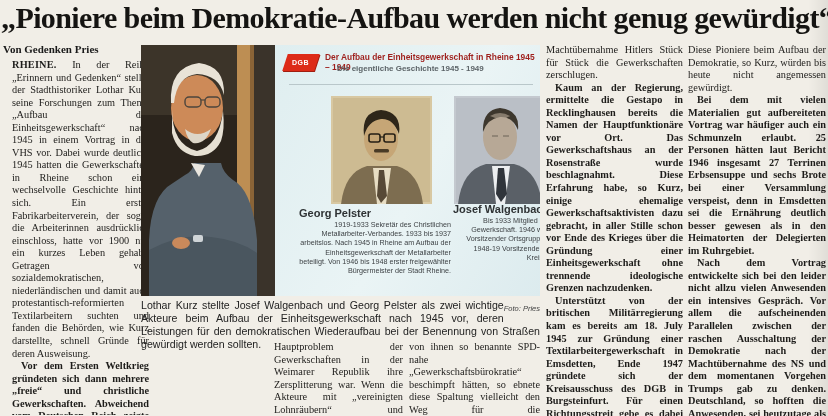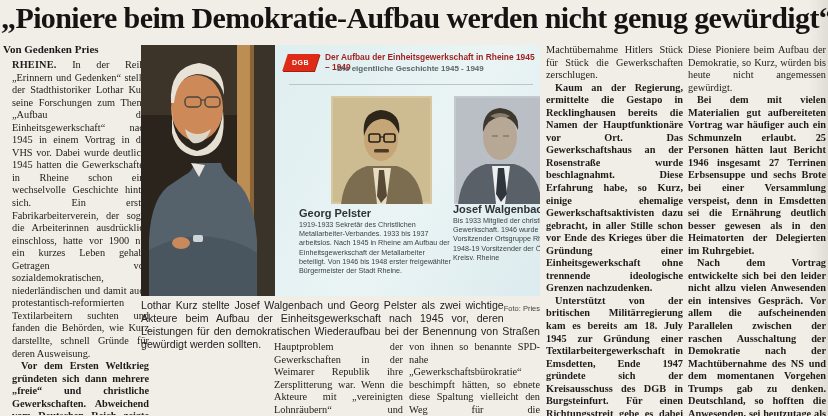--- a/index.html
+++ b/index.html
@@ -36,28 +36,28 @@
   .slide-title { position:absolute; left:50px; top:7px; width:212px; color:#9e1f1c;
                  font-family:"Liberation Sans",sans-serif; font-weight:bold; font-size:8.4px; line-height:10px; }
   .slide-subtitle { position:absolute; left:62px; top:19px; width:212px; color:#5c6468;
                  font-family:"Liberation Sans",sans-serif; font-weight:bold; font-size:8px; }
   .slide-rule { position:absolute; left:14px; top:39px; width:244px; height:1px; background:#b9c7ca; }
   .portrait { position:absolute; top:51px; height:108px; }
   #portrait-pelster { left:56px; width:101px; }
   #portrait-walgenbach { left:179px; width:90px; }
   .bio { position:absolute; font-family:"Liberation Sans",sans-serif; color:#3b3f42; }
   .bio h4 { font-size:11px; margin:0 0 1px 0; color:#2e3234; }
-  .bio p { font-size:7.2px; line-height:9.2px; }
+  .bio p { font-size:7.2px; line-height:9.2px;text-align:right; }
   #bio-pelster { left:24px; top:162px; width:152px; }
   #bio-walgenbach { left:178px; top:158px; width:120px; }
 
   .caption { position:absolute; left:141px; top:299px; width:399px; height:41px;
              font-family:"Liberation Sans",sans-serif; font-size:10.6px; line-height:13px;
              color:#222; text-align:justify; }
-  .credit { float:right; font-size:7.5px; color:#444; margin-top:3px; }
+  .credit { float:right; font-size:7.5px; color:#444; margin-top:3px;font-style:italic; }
 </style>
 </head>
 <body>
 
 <div class="page">
 
   <h1 class="headline">„Pioniere beim Demokratie-Aufbau werden nicht genug gewürdigt“</h1>
   <div class="byline">Von Gedenken Pries</div>
 
   <div id="col1" class="col">

